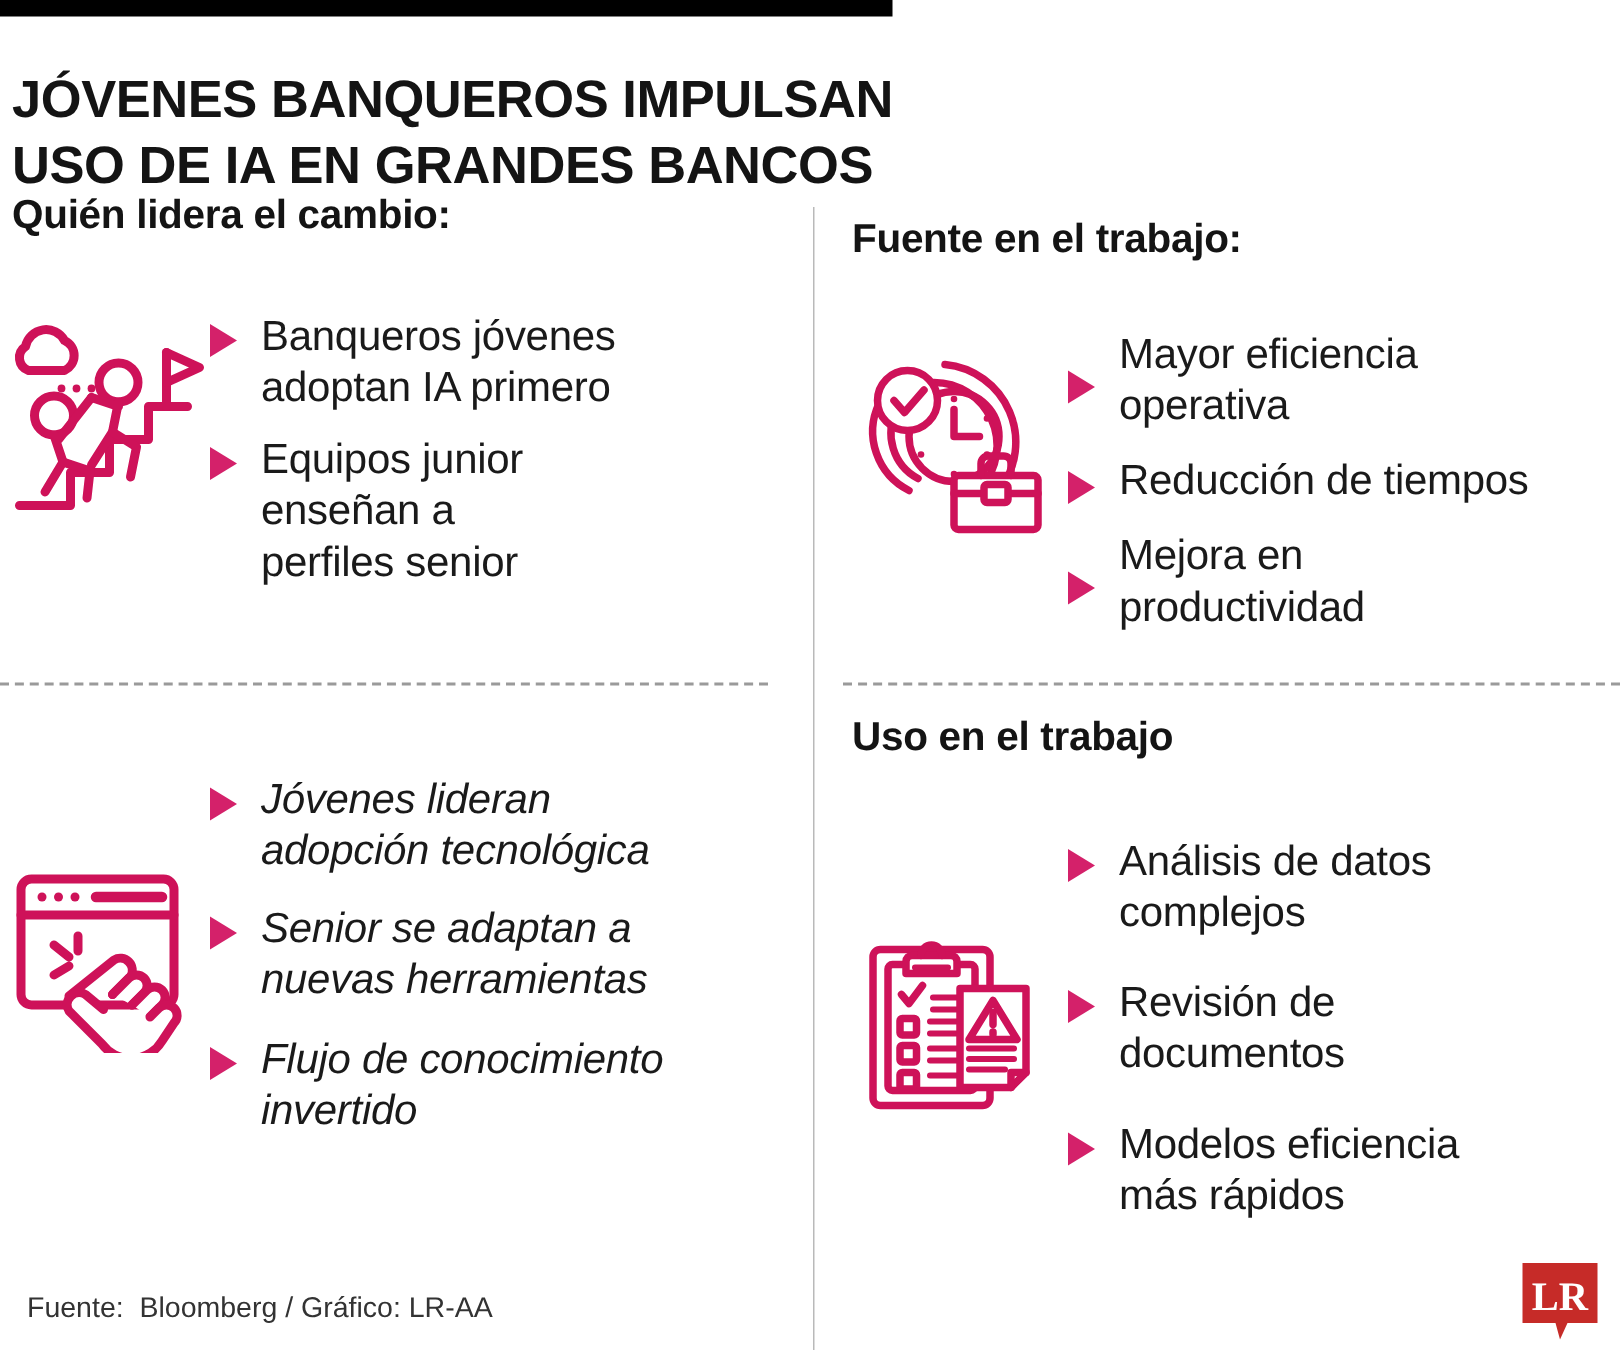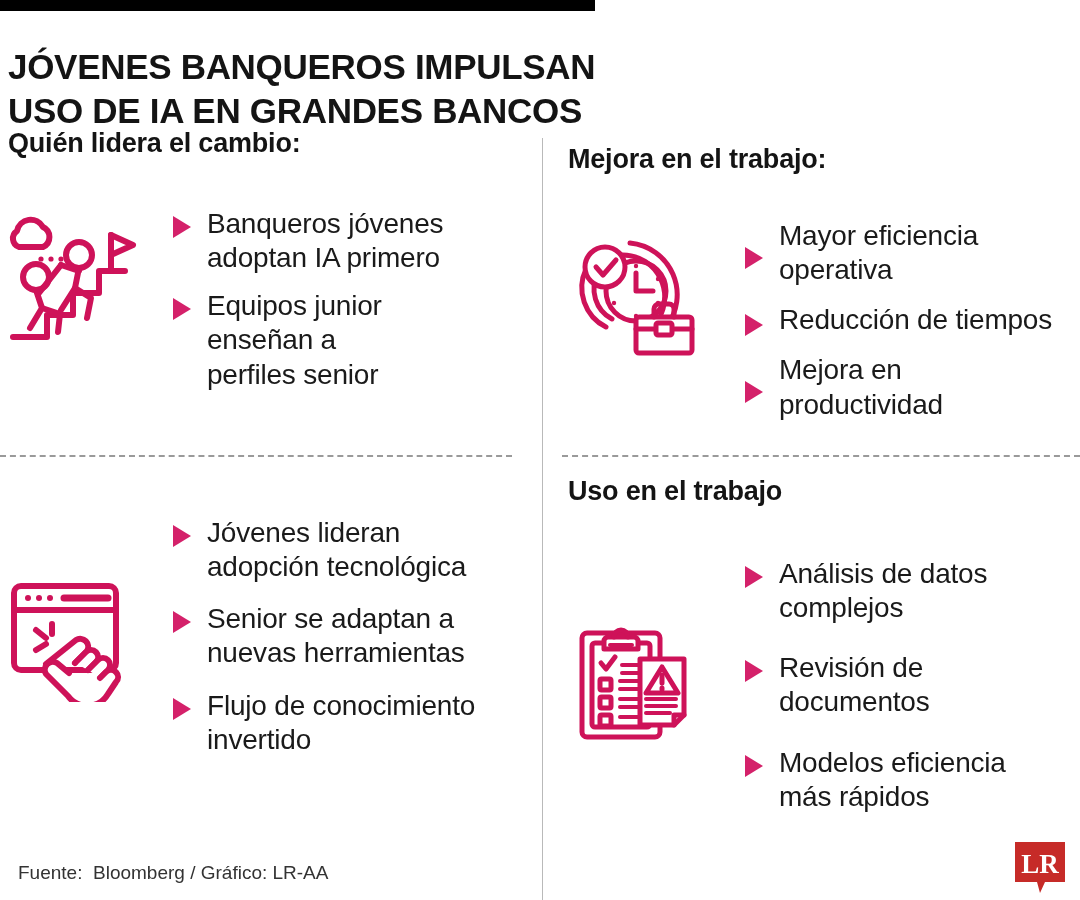--- a/index.html
+++ b/index.html
@@ -70,21 +70,20 @@
     letter-spacing: -0.2px;
     color: #141414;
     margin: 0 0 6px 8px;
     white-space: nowrap;
   }
 
   .quad-body {
     position: relative;
     display: flex;
     align-items: flex-start;
-    gap: 33px;
   }
 
   .quad-icon {
     flex: 0 0 auto;
     width: 140px;
     display: flex;
     justify-content: center;
   }
   .quad-icon svg { display: block; }
 
@@ -123,21 +122,21 @@
   }
 
   
   #quad-0 .quad-body { padding-top: 42px; }
   #quad-0 .quad-icon { padding-top: 8px; }
   #quad-1 .quad-body { padding-top: 38px; }
   #quad-1 .quad-icon { width: 152px; padding-top: 14px; }
   #quad-1 .bullet-item { margin-bottom: 16px; align-items: center; }
   #quad-2 .quad-body { padding-top: 34px; }
   #quad-2 .quad-icon { padding-top: 56px; }
-  #quad-2 .bullet-item { margin-bottom: 18px; }
+  #quad-2 .bullet-item { margin-bottom: 18px; font-style: italic; }
   #quad-3 .quad-body { padding-top: 44px; justify-content: center; }
   #quad-3 .quad-icon { width: 152px; padding-top: 58px; }
   #quad-3 .bullet-item { margin-bottom: 26px; }
 
   
   #source-note {
     position: absolute;
     left: 18px;
     top: 862px;
     font-size: 19px;
@@ -211,21 +210,21 @@
           </span>
         <span class="bullet-text">Equipos junior
 enseñan a
 perfiles senior</span>
       </li>
     </ul>
   </div>
 </section>
 
 <section class="quadrant" id="quad-1">
-  <h2 class="quad-heading">Mejora en el trabajo:</h2>
+  <h2 class="quad-heading">Fuente en el trabajo:</h2>
   <div class="quad-body">
     <div class="quad-icon">
       <svg width="128" height="126" viewBox="0 0 128 126" fill="none" stroke="#CE1259" stroke-width="5" stroke-linecap="round" stroke-linejoin="round">
 
         <path d="M58 10 a52 52 0 0 1 36 84"></path>
         <path d="M50 22 a42 42 0 0 1 32 70"></path>
         <path d="M14 36 a44 44 0 0 0 20 58"></path>
         <path d="M26 40 a34 34 0 0 0 14 46"></path>
 
         <circle cx="64" cy="58" r="30"></circle>

